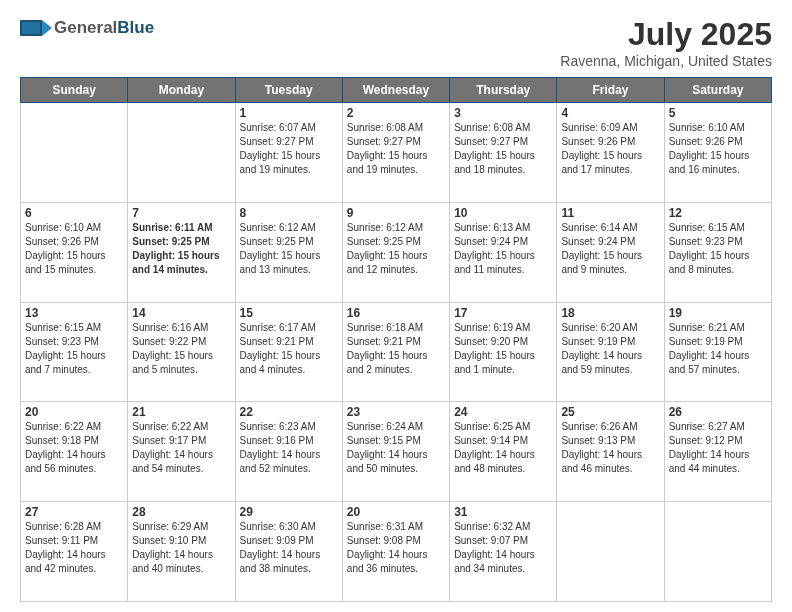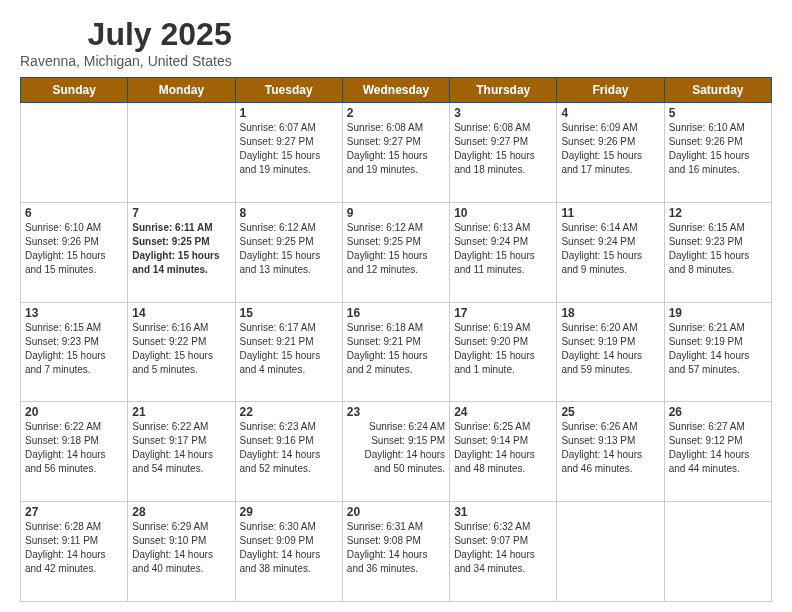--- a/index.html
+++ b/index.html
@@ -41,21 +41,21 @@
       color: #555;
     }
     .calendar {
       flex: 1;
       border: 1px solid #ccc;
       border-collapse: collapse;
       width: 100%;
       table-layout: fixed;
     }
     .calendar thead tr th {
-      background: #a16207;
+      background: #737373;
       color: #fff;
       text-align: center;
       padding: 5px 2px;
       font-size: 12px;
       font-weight: bold;
       border: 1px solid #1a5276;
     }
     .calendar tbody tr td {
       border: 1px solid #ccc;
       vertical-align: top;
@@ -86,20 +86,35 @@
       display: flex;
       align-items: center;
       gap: 2px;
     }
   </style>
 </head>
 <body>
 
 <div class="page">
   <div class="header">
+    <div class="logo">
+      <div class="logo-wrapper">
+        <svg width="32" height="24" viewBox="0 0 32 24">
+          <rect x="0" y="4" width="22" height="16" fill="#1a5276" rx="1"></rect>
+          <polygon points="22,4 32,12 22,20" fill="#2e86c1"></polygon>
+          <rect x="2" y="6" width="18" height="12" fill="#2471a3" rx="1"></rect>
+        </svg>
+        <div>
+          <div style="display:flex; align-items:baseline; gap:0px;">
+            <span style="font-size:17px; font-weight:bold; color:#555;">General</span>
+            <span style="font-size:17px; font-weight:bold; color:#1a5276;">Blue</span>
+          </div>
+        </div>
+      </div>
+    </div>
     <div class="title-block">
       <div class="month-title">July 2025</div>
       <div class="location">Ravenna, Michigan, United States</div>
     </div>
   </div>
 
   <table class="calendar">
     <thead>
       <tr>
       <th>Sunday</th>
@@ -270,21 +285,21 @@
           </td>
           <td>
             <span class="day-number">22</span>
             <div class="day-info" style="white-space: pre-line;">Sunrise: 6:23 AM
 Sunset: 9:16 PM
 Daylight: 14 hours
 and 52 minutes.</div>
           </td>
           <td>
             <span class="day-number">23</span>
-            <div class="day-info" style="white-space: pre-line; text-align: right;">Sunrise: 6:24 AM
+            <div class="day-info" style="white-space: pre-line;">Sunrise: 6:24 AM
 Sunset: 9:15 PM
 Daylight: 14 hours
 and 50 minutes.</div>
           </td>
           <td>
             <span class="day-number">24</span>
             <div class="day-info" style="white-space: pre-line;">Sunrise: 6:25 AM
 Sunset: 9:14 PM
 Daylight: 14 hours
 and 48 minutes.</div>

